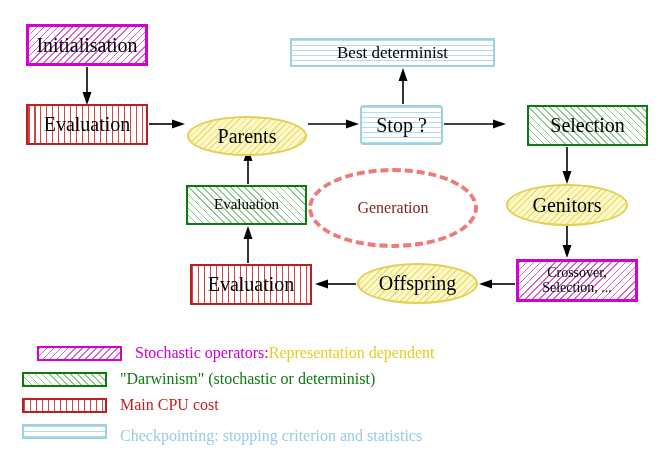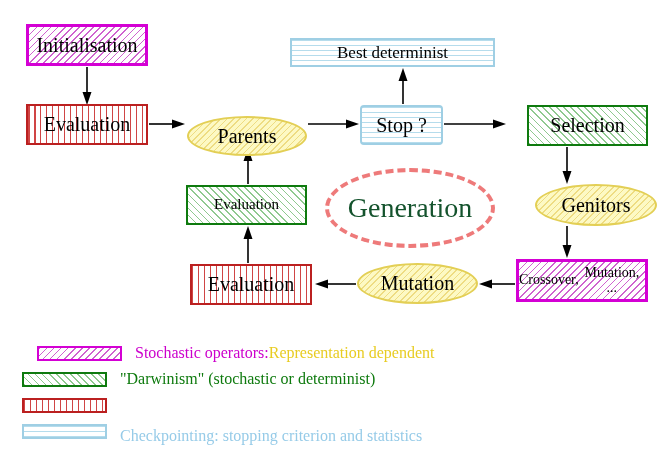--- a/index.html
+++ b/index.html
@@ -34,25 +34,25 @@
   .b-yellow{border:2px solid #e3cf55;}
   .ellipse{border-radius:50%;}
   
   .n-init{left:26px;top:24px;width:122px;height:42px;}
   .n-eval-top{left:26px;top:104px;width:122px;height:41px;}
   .n-best{left:290px;top:38px;width:205px;height:29px;font-size:17px;}
   .n-parents{left:187px;top:116px;width:120px;height:40px;}
   .n-stop{left:360px;top:105px;width:83px;height:40px;border-radius:4px;}
   .n-selection{left:527px;top:105px;width:121px;height:41px;}
   .n-replacement{left:186px;top:185px;width:121px;height:40px;font-size:15px;}
-  .n-generation{left:325px;top:168px;width:170px;height:80px;border:4px dashed #ee7a7a;color:#14532d;font-size:28px;background:transparent;}
-  .n-genitors{left:535px;top:184px;width:122px;height:42px;}
+  .n-generation{left:308px;top:168px;width:170px;height:80px;border:4px dashed #ee7a7a;color:#7f1d1d;font-size:16px;background:transparent;}
+  .n-genitors{left:506px;top:184px;width:122px;height:42px;}
   .n-eval-bottom{left:190px;top:264px;width:122px;height:41px;}
   .n-offspring{left:357px;top:263px;width:121px;height:41px;}
-  .n-crossover{left:516px;top:259px;width:132px;height:43px;font-size:14px;}
+  .n-crossover{left:516px;top:259px;width:122px;height:43px;font-size:14px;flex-direction:column;}
   
   .legend-row{position:absolute;left:22px;display:flex;align-items:center;height:18px;}
   .legend-row .swatch{width:85px;height:15px;box-sizing:border-box;margin-right:13px;flex:0 0 auto;}
   .legend-row .swatch.b-magenta{border-width:2px;}
   .legend-text{font-size:16px;white-space:nowrap;}
   .lr-1{top:344px;padding-left:15px;}
   .lr-2{top:370px;}
   .lr-3{top:396px;}
   .lr-4{top:422px;}
   .t-magenta{color:#cc00cc;}
@@ -160,41 +160,42 @@
 
   <div class="node n-genitors h-yellow b-yellow ellipse">
     <span>Genitors</span>
   </div>
 
   <div class="node n-eval-bottom h-redv b-red">
     <span>Evaluation</span>
   </div>
 
   <div class="node n-offspring h-yellow b-yellow ellipse">
-    <span>Mutation</span>
+    <span>Offspring</span>
   </div>
 
   <div class="node n-crossover h-magenta b-magenta">
     <span>Crossover,</span>
-    <span>Mutation, ...</span>
+    <span>Selection, ...</span>
   </div>
 
   <div class="legend-row lr-1">
     <div class="swatch h-magenta b-magenta"></div>
     <span class="legend-text t-magenta">Stochastic operators:</span>
     <span class="legend-text t-gold">Representation dependent</span>
   </div>
 
   <div class="legend-row lr-2">
     <div class="swatch h-green b-green"></div>
     <span class="legend-text t-green">"Darwinism" (stochastic or determinist)</span>
   </div>
 
   <div class="legend-row lr-3">
     <div class="swatch h-redv b-red"></div>
+    <span class="legend-text t-red">Main CPU cost</span>
   </div>
 
   <div class="legend-row lr-4">
     <div class="swatch h-cyanh b-cyan"></div>
     <span class="legend-text t-cyan">Checkpointing: stopping criterion and statistics</span>
   </div>
 
 </div>
 
 </body></html>

